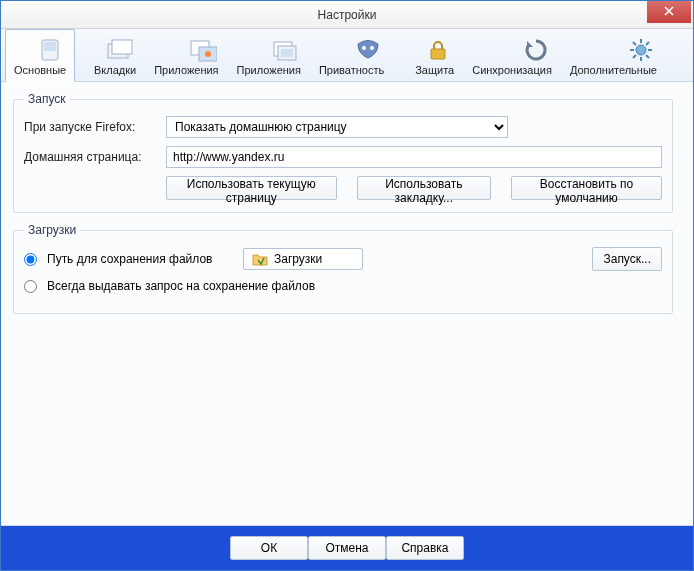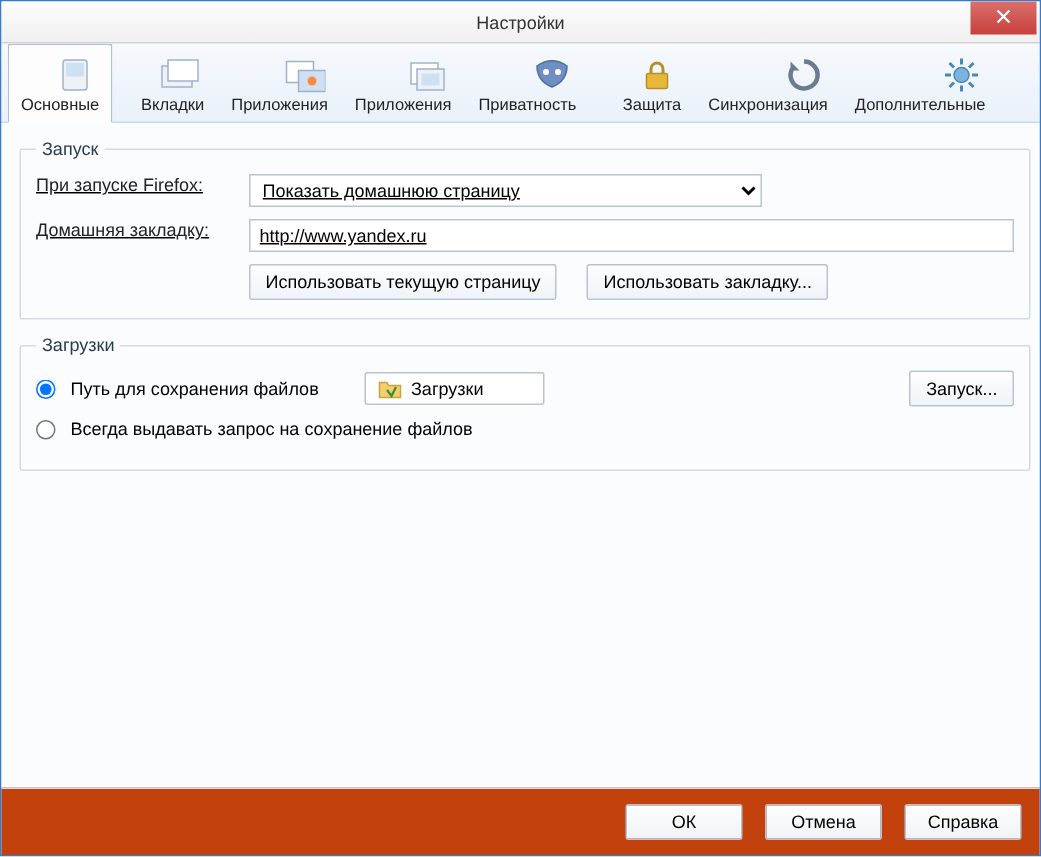--- a/index.html
+++ b/index.html
@@ -68,41 +68,41 @@
   .tabbtn.selected {
     background: #fdfdfd;
     border: 1px solid #a9c1de;
     border-bottom: 1px solid #fdfdfd;
     border-radius: 2px 2px 0 0;
     margin-bottom: -1px;
   }
   .tabicon { width: 32px; height: 28px; display:flex;align-items:center;justify-content:center; }
   .panel {
     flex: 1;
-    padding: 10px 6px 12px 12px;
+    padding: 10px 20px 12px 12px;
     background: #fbfcfe;
     display: flex;
     flex-direction: column;
   }
   fieldset {
     border: 1px solid #d3dbe6;
     border-radius: 2px;
     margin: 0 0 10px 0;
     padding: 10px 10px 12px 10px;
   }
   legend {
     padding: 0 4px;
     color: #2b3a52;
     font-size: 12px;
   }
   .row {
     display: flex;
+    align-items: center;
     gap: 6px;
     margin-bottom: 8px;
-    text-decoration: underline;
   }
   .row label.lbl { color: #222; }
   select.flat {
     height: 22px;
     border: 1px solid #b7c4d6;
     background: #fff;
     font-size: 12px;
     padding: 1px 4px;
     width: 342px;
   }
@@ -131,23 +131,23 @@
     border:1px solid #b7c4d6; background:#fff;
     height:22px; padding:0 8px; min-width:120px;
     border-radius:2px;
   }
   .foldericon { width:16px;height:16px;display:inline-flex;align-items:center;justify-content:center; }
   .filler { flex:1; }
   .footer {
     border-top: 1px solid #d3dbe6;
     padding: 10px 12px;
     display: flex;
-    justify-content: flex-end;
-    gap: 15px;
-    background: #c2410c;
+    justify-content: center;
+    gap: 0;
+    background: #1d4ed8;
   }
   .footer .btn { min-width: 78px; }
 </style>
 </head>
 <body>
 
 <div class="window">
 
   <div class="titlebar">
     <div class="titlebar-title">Настройки</div>
@@ -253,27 +253,28 @@
       <legend>Запуск</legend>
 
       <div class="row">
         <label class="lbl" style="width:136px">При запуске Firefox:</label>
         <select class="flat">
           <option>Показать домашнюю страницу</option>
         </select>
       </div>
 
       <div class="row">
-        <label class="lbl" style="width:136px">Домашняя закладку:</label>
+        <label class="lbl" style="width:136px">Домашняя страница:</label>
         <input class="txt" type="text" value="http://www.yandex.ru" style="">
       </div>
 
       <div class="btnrow">
         <button class="btn">Использовать текущую страницу</button>
         <button class="btn">Использовать закладку...</button>
+        <button class="btn">Восстановить по умолчанию</button>
       </div>
     </fieldset>
 
     <fieldset>
       <legend>Загрузки</legend>
 
       <div class="radio-row">
         <input type="radio" name="dl" checked="" style="">
         <label class="lbl" style="min-width:190px">Путь для сохранения файлов</label>
         <div class="pathpill">

